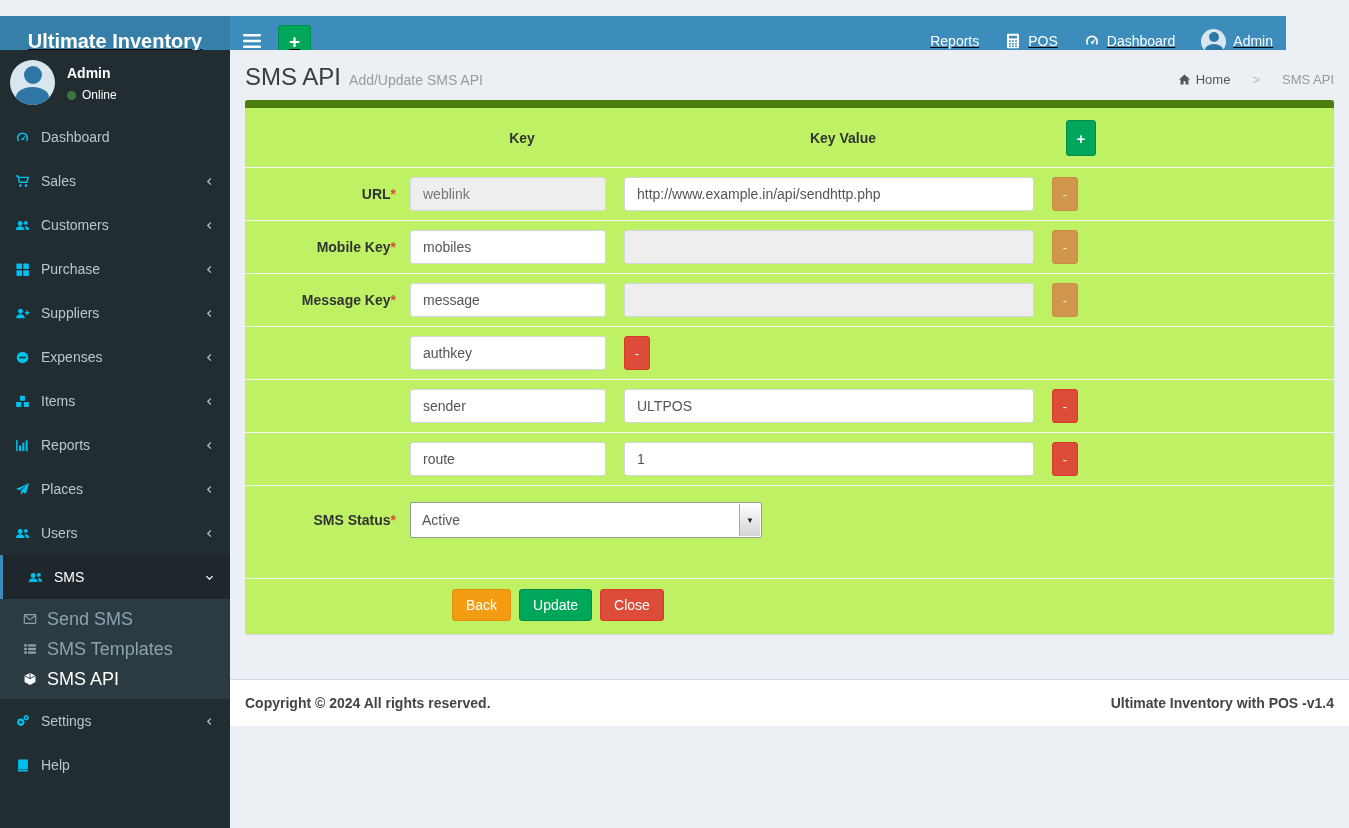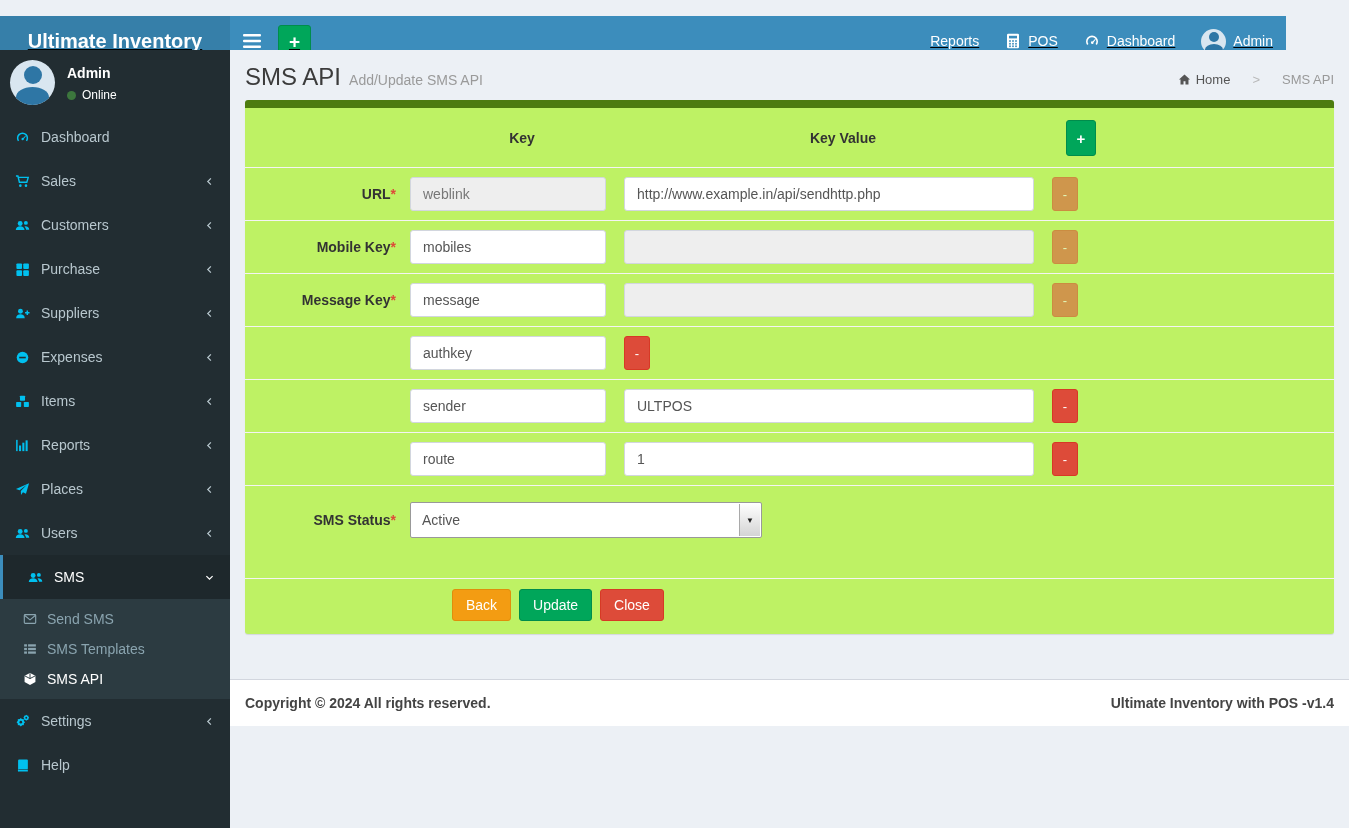--- a/index.html
+++ b/index.html
@@ -35,21 +35,21 @@
   .user-status { display:flex; align-items:center; gap:6px; margin-top:7px; color:#fff; font-size:12px; }
   .dot { width:9px; height:9px; border-radius:50%; background:#3c763d; display:inline-block; }
 
   .menu { list-style:none; }
   .sitem { height:44px; display:flex; align-items:center; padding:0 15px; color:#b8c7ce; font-size:14px; cursor:pointer; }
   .sitem .mico { width:15px; height:15px; margin-right:11px; color:#00c0ef; flex:0 0 15px; }
   .sitem .chev { margin-left:auto; width:11px; height:11px; color:#b8c7ce; }
   .sitem-active { background:#1e282c; color:#fff; border-left:3px solid #3c8dbc; padding-left:25px; }
   .sitem-active .chev { color:#fff; }
   .submenu { list-style:none; background:#2c3b41; padding:5px 0; }
-  .subitem { height:30px; display:flex; align-items:center; padding:0 15px 0 23px; color:#8aa4af; font-size:14px; cursor:pointer; }
+  .subitem { height:30px; display:flex; align-items:center; padding:0 15px 0 23px; color:#8aa4af; font-size:18px; cursor:pointer; }
   .subitem .mico { width:14px; height:14px; margin-right:10px; color:#8aa4af; flex:0 0 14px; }
   .subitem-active { color:#fff; }
   .subitem-active .mico { color:#fff; }
 
   
   .main { position:absolute; top:50px; left:230px; width:1119px; height:676px; background:#ecf0f5; }
   .content-header { padding:13px 15px 9px; display:flex; align-items:flex-end; justify-content:space-between; }
   .page-title { font-size:24px; font-weight:400; color:#3b3b3b; display:inline; }
   .page-subtitle { font-size:14px; color:#9a9a9a; margin-left:8px; }
   .breadcrumb { font-size:13px; color:#999; display:flex; align-items:center; gap:22px; padding-bottom:4px; }

